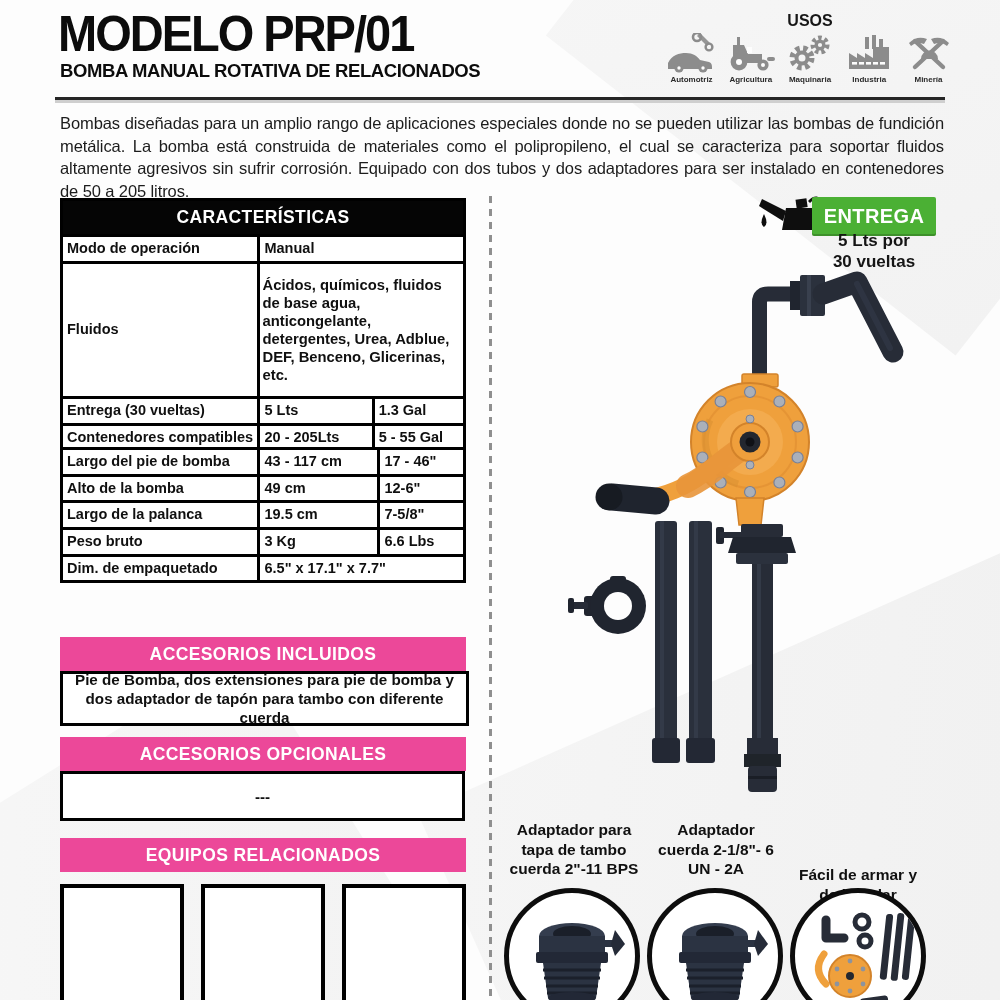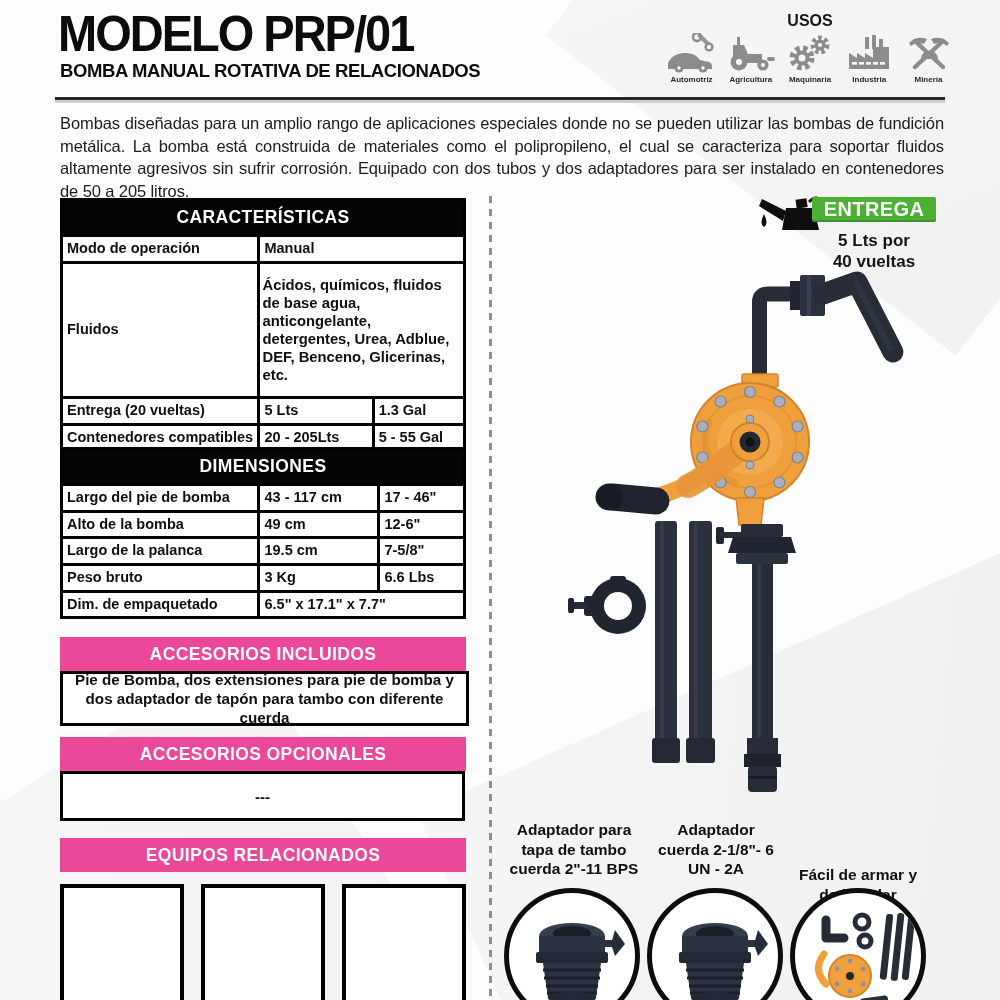--- a/index.html
+++ b/index.html
@@ -68,21 +68,21 @@
   .equip-bar{left:60px;top:838px;}
   .equip-boxes{left:60px;top:884px;width:406px;display:flex;justify-content:space-between;}
   .equip-box{width:116px;height:140px;border:4px solid #000;background:#fff;}
 
   
   .v-divider{
     left:489px;top:196px;width:2.5px;height:804px;
     background-image:repeating-linear-gradient(#8f8f8f 0 7px,transparent 7px 13px);
   }
   .entrega-badge{
-    left:812px;top:197px;width:124px;height:25px;border-radius:2px;
+    left:812px;top:197px;width:124px;height:39px;border-radius:2px;
     display:flex;align-items:center;justify-content:center;
     color:#fff;font-weight:900;font-size:20px;letter-spacing:.4px;
     box-shadow:inset 0 -2px 0 rgba(0,0,0,.18);
   }
   .entrega-lines{left:806px;top:231px;width:136px;text-align:center;
     font-weight:bold;font-size:17px;line-height:1.22;color:#151515;}
 
   .adapter-label{top:820px;font-weight:bold;font-size:15.5px;line-height:1.26;text-align:center;color:#101010;}
   .circle{
     top:888px;width:126px;height:126px;border:5px solid #0d0d0d;border-radius:50%;
@@ -201,41 +201,38 @@
     </tr>
     <tr>
       <td class="lbl">Modo de operación</td>
       <td colspan="2">Manual</td>
     </tr>
     <tr>
       <td class="lbl">Fluidos</td>
       <td colspan="2" style="font-size:14.8px;padding:12px 2px;">Ácidos, químicos, fluidos de base agua, anticongelante, detergentes, Urea, Adblue, DEF, Benceno, Glicerinas, etc.</td>
     </tr>
     <tr>
-      <td class="lbl">Entrega (20 vueltas)</td>
+      <td class="lbl">Entrega (30 vueltas)</td>
       <td>5 Lts</td>
       <td>1.3 Gal</td>
     </tr>
     <tr>
       <td class="lbl">Contenedores compatibles</td>
       <td>20 - 205Lts</td>
       <td>5 - 55 Gal</td>
     </tr>
     <tr>
       <td class="lbl">Puerto de salida</td>
       <td colspan="2">1"</td>
     </tr>
   </tbody>
     </table>
 
   <table class="spec abs tbl-dim">
     <tbody>
-        <tr>
-      <th colspan="3">DIMENSIONES</th>
-    </tr>
     <tr>
       <td class="lbl">Largo del pie de bomba</td>
       <td>43 - 117 cm</td>
       <td>17 - 46"</td>
     </tr>
     <tr>
       <td class="lbl">Alto de la bomba</td>
       <td>49 cm</td>
       <td>12-6"</td>
     </tr>
@@ -278,21 +275,21 @@
         <rect x="40" y="15" width="11" height="9" transform="rotate(-8 45 19)"></rect>
         <path d="M52 17 c8-9 16-3 12 6 l-4-1 c2-5-2-8-6-3z"></path>
         <polygon points="30,27 6,15 3,22 27,37"></polygon>
         <path d="M8 30 q5 10 0 13 q-5-3 0-13z"></path>
       </g>
     </svg>
   </span>
   <div class="abs entrega-badge" style="background:#4bb034;">ENTREGA</div>
   <div class="abs entrega-lines">
     <div>5 Lts por</div>
-    <div>40 vueltas</div>
+    <div>30 vueltas</div>
   </div>
 
   <span class="abs" style="left:560px;top:268px;">
     <svg width="420" height="532" viewBox="0 0 420 532">
 
       <path d="M199.5,118 L199.5,34 Q199.5,26 208,26 L240,26" fill="none" stroke="#272c37" stroke-width="15" stroke-linecap="round"></path>
       <rect x="230" y="13" width="11" height="29" fill="#20252f"></rect>
       <rect x="240" y="7" width="25" height="41" rx="2" fill="#2b313d"></rect>
       <rect x="247" y="7" width="4" height="41" fill="#39404e"></rect>
       <path d="M263,26 L297,14 L333,84" fill="none" stroke="#272c37" stroke-width="21" stroke-linejoin="round" stroke-linecap="round"></path>

